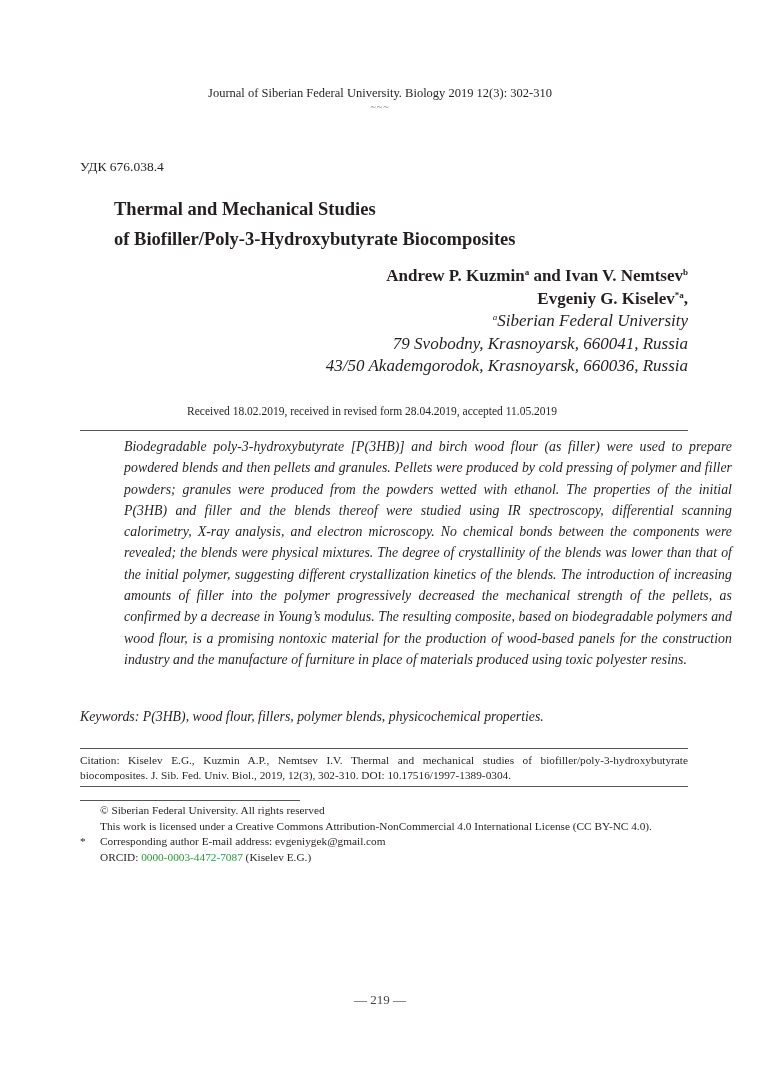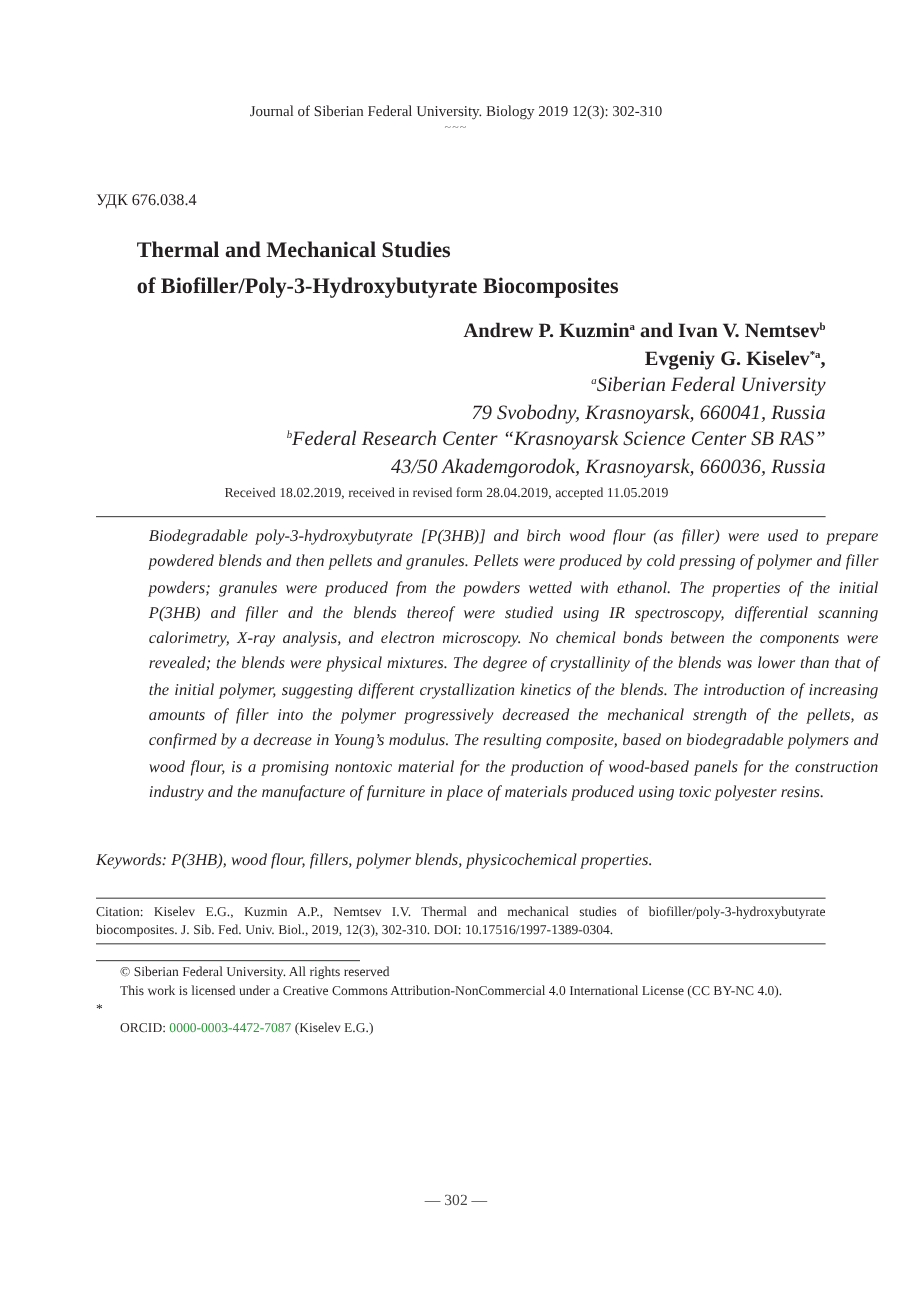--- a/index.html
+++ b/index.html
@@ -43,23 +43,20 @@
   <div class="bold">
     <span>Andrew P. Kuzmin</span><sup>a</sup><span style="white-space:pre"> and </span><span>Ivan V. Nemtsev</span><sup>b</sup>
   </div>
   <div class="bold">
     <span>Evgeniy G. Kiselev</span><sup>*a</sup><span>,</span>
   </div>
   <div class="it">
     <sup>a</sup><span>Siberian Federal University</span>
   </div>
   <div class="it">79 Svobodny, Krasnoyarsk, 660041, Russia</div>
-  <div class="it">
-    <sup>b</sup><span>Federal Research Center “Krasnoyarsk Science Center SB RAS”</span>
-  </div>
   <div class="it">43/50 Akademgorodok, Krasnoyarsk, 660036, Russia</div>
 </div>
 
 <div class="abs received">Received 18.02.2019, received in revised form 28.04.2019, accepted 11.05.2019</div>
 
 <div class="rule" style="left:80px; width:608px; top:430px;"></div>
 
 <div class="abs abstract">Biodegradable poly-3-hydroxybutyrate [P(3HB)] and birch wood flour (as filler) were used to prepare powdered blends and then pellets and granules. Pellets were produced by cold pressing of polymer and filler powders; granules were produced from the powders wetted with ethanol. The properties of the initial P(3HB) and filler and the blends thereof were studied using IR spectroscopy, differential scanning calorimetry, X-ray analysis, and electron microscopy. No chemical bonds between the components were revealed; the blends were physical mixtures. The degree of crystallinity of the blends was lower than that of the initial polymer, suggesting different crystallization kinetics of the blends. The introduction of increasing amounts of filler into the polymer progressively decreased the mechanical strength of the pellets, as confirmed by a decrease in Young’s modulus. The resulting composite, based on biodegradable polymers and wood flour, is a promising nontoxic material for the production of wood-based panels for the construction industry and the manufacture of furniture in place of materials produced using toxic polyester resins.</div>
 
 <div class="abs keywords">Keywords: P(3HB), wood flour, fillers, polymer blends, physicochemical properties.</div>
@@ -74,22 +71,23 @@
   <div class="row">
     <span class="mark"></span>
       <span>© Siberian Federal University. All rights reserved</span>
   </div>
   <div class="row">
     <span class="mark"></span>
       <span>This work is licensed under a Creative Commons Attribution-NonCommercial 4.0 International License (CC BY-NC 4.0).</span>
   </div>
   <div class="row">
     <span class="mark">*</span>
+      <span>Corresponding author E-mail address: evgeniygek@gmail.com</span>
   </div>
   <div class="row">
     <span class="mark"></span>
       <span style="white-space:pre">ORCID: </span>
       <span class="green">0000-0003-4472-7087</span>
       <span style="white-space:pre"> (Kiselev E.G.)</span>
   </div>
 </div>
 
-<div class="abs pagenum">— 302 —</div>
+<div class="abs pagenum">— 219 —</div>
 
 </body></html>

